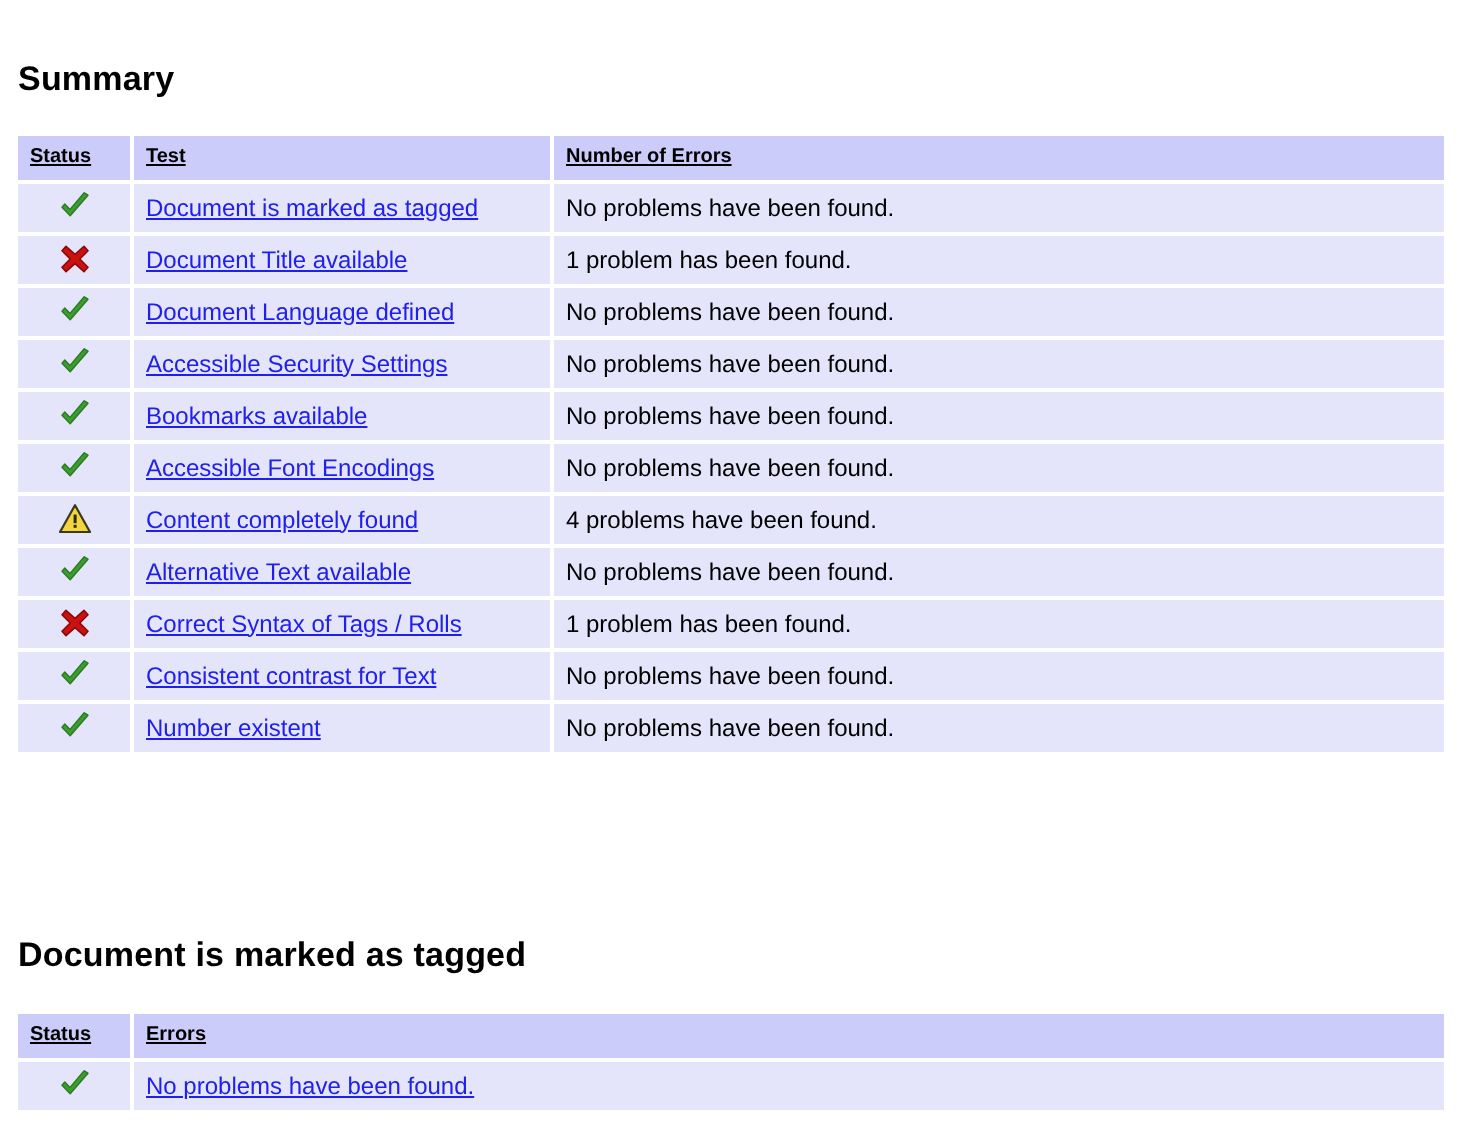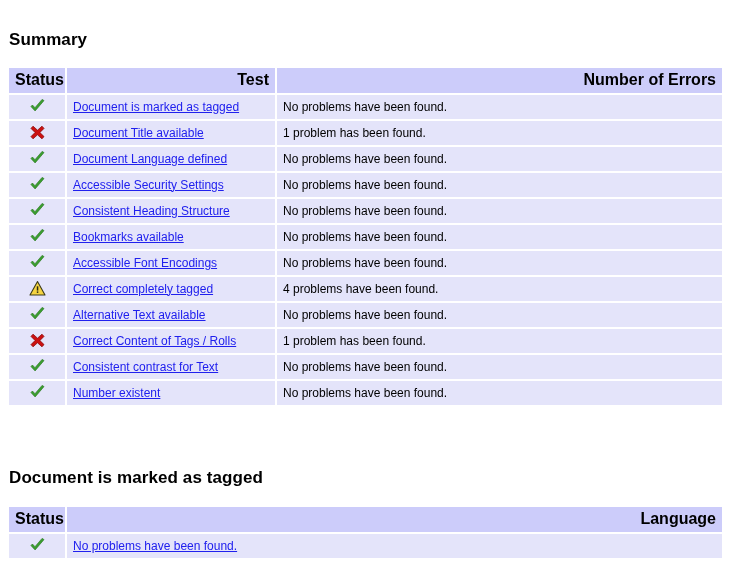--- a/index.html
+++ b/index.html
@@ -39,28 +39,29 @@
     width: 717px;
     table-layout: fixed;
     position: absolute;
     left: 7px;
   }
   #summary-table { top: 66px; }
   #detail-table  { top: 505px; }
 
   table.report th {
     background: #ccccfa;
-    font-size: 16px;
+    font-size: 10px;
     font-weight: bold;
-    text-align: right;
+    text-align: left;
     color: #000000;
     padding: 3px 6px 4px 6px;
     height: 15px;
     vertical-align: middle;
     border: 0;
+    text-decoration: underline;
   }
   table.report td {
     background: #e4e4fa;
     font-size: 12px;
     padding: 3px 6px 4px 6px;
     height: 16px;
     vertical-align: middle;
     color: #000000;
     border: 0;
   }
@@ -131,58 +132,51 @@
           <td class="col-status"><span class="status-icon"><svg width="17" height="17" viewBox="0 0 17 17">
                 <path d="M2 8.6 L6.1 12.9 L15 2.6 L13.1 1.4 L6.0 9.7 L3.4 7.0 Z" fill="#3a9e2f" stroke="#2d7a24" stroke-width="0.7" stroke-linejoin="round"></path>
               </svg></span></td>
           <td class="col-test"><a class="report-link" href="#">Accessible Security Settings</a></td>
           <td class="col-errors">No problems have been found.</td>
         </tr>
         <tr>
           <td class="col-status"><span class="status-icon"><svg width="17" height="17" viewBox="0 0 17 17">
                 <path d="M2 8.6 L6.1 12.9 L15 2.6 L13.1 1.4 L6.0 9.7 L3.4 7.0 Z" fill="#3a9e2f" stroke="#2d7a24" stroke-width="0.7" stroke-linejoin="round"></path>
               </svg></span></td>
-          <td class="col-test"><a class="report-link" href="#">Consistent Heading Structure</a></td>
-          <td class="col-errors">No problems have been found.</td>
-        </tr>
-        <tr>
-          <td class="col-status"><span class="status-icon"><svg width="17" height="17" viewBox="0 0 17 17">
-                <path d="M2 8.6 L6.1 12.9 L15 2.6 L13.1 1.4 L6.0 9.7 L3.4 7.0 Z" fill="#3a9e2f" stroke="#2d7a24" stroke-width="0.7" stroke-linejoin="round"></path>
-              </svg></span></td>
           <td class="col-test"><a class="report-link" href="#">Bookmarks available</a></td>
           <td class="col-errors">No problems have been found.</td>
         </tr>
         <tr>
           <td class="col-status"><span class="status-icon"><svg width="17" height="17" viewBox="0 0 17 17">
                 <path d="M2 8.6 L6.1 12.9 L15 2.6 L13.1 1.4 L6.0 9.7 L3.4 7.0 Z" fill="#3a9e2f" stroke="#2d7a24" stroke-width="0.7" stroke-linejoin="round"></path>
               </svg></span></td>
           <td class="col-test"><a class="report-link" href="#">Accessible Font Encodings</a></td>
           <td class="col-errors">No problems have been found.</td>
         </tr>
         <tr>
           <td class="col-status"><span class="status-icon"><svg width="17" height="17" viewBox="0 0 17 17">
                 <path d="M8.5 1.6 L16.0 15.0 L1.0 15.0 Z" fill="#f5d442" stroke="#3a3a1a" stroke-width="1.1" stroke-linejoin="round"></path>
                 <rect x="7.8" y="6.3" width="1.5" height="4.3" fill="#2a2a10"></rect>
                 <rect x="7.8" y="11.4" width="1.5" height="1.5" fill="#2a2a10"></rect>
               </svg></span></td>
-          <td class="col-test"><a class="report-link" href="#">Correct completely tagged</a></td>
+          <td class="col-test"><a class="report-link" href="#">Content completely found</a></td>
           <td class="col-errors">4 problems have been found.</td>
         </tr>
         <tr>
           <td class="col-status"><span class="status-icon"><svg width="17" height="17" viewBox="0 0 17 17">
                 <path d="M2 8.6 L6.1 12.9 L15 2.6 L13.1 1.4 L6.0 9.7 L3.4 7.0 Z" fill="#3a9e2f" stroke="#2d7a24" stroke-width="0.7" stroke-linejoin="round"></path>
               </svg></span></td>
           <td class="col-test"><a class="report-link" href="#">Alternative Text available</a></td>
           <td class="col-errors">No problems have been found.</td>
         </tr>
         <tr>
           <td class="col-status"><span class="status-icon"><svg width="17" height="17" viewBox="0 0 17 17">
                 <path d="M4.0 2.2 L8.5 6.2 L13.0 2.2 L15.0 4.4 L10.9 8.5 L15.0 12.6 L13.0 14.8 L8.5 10.8 L4.0 14.8 L2.0 12.6 L6.1 8.5 L2.0 4.4 Z" fill="#cc1111" stroke="#8b0a0a" stroke-width="0.8" stroke-linejoin="round"></path>
               </svg></span></td>
-          <td class="col-test"><a class="report-link" href="#">Correct Content of Tags / Rolls</a></td>
+          <td class="col-test"><a class="report-link" href="#">Correct Syntax of Tags / Rolls</a></td>
           <td class="col-errors">1 problem has been found.</td>
         </tr>
         <tr>
           <td class="col-status"><span class="status-icon"><svg width="17" height="17" viewBox="0 0 17 17">
                 <path d="M2 8.6 L6.1 12.9 L15 2.6 L13.1 1.4 L6.0 9.7 L3.4 7.0 Z" fill="#3a9e2f" stroke="#2d7a24" stroke-width="0.7" stroke-linejoin="round"></path>
               </svg></span></td>
           <td class="col-test"><a class="report-link" href="#">Consistent contrast for Text</a></td>
           <td class="col-errors">No problems have been found.</td>
         </tr>
         <tr>
@@ -194,21 +188,21 @@
         </tr>
       </tbody>
   </table>
 
   <h2 class="section-title" id="detail-title">Document is marked as tagged</h2>
 
   <table class="report" id="detail-table">
     <thead>
       <tr>
         <th class="col-status">Status</th>
-        <th class="col-errors">Language</th>
+        <th class="col-errors">Errors</th>
       </tr>
     </thead>
     <tbody id="detail-body">
         <tr>
           <td class="col-status"><span class="status-icon"><svg width="17" height="17" viewBox="0 0 17 17">
                 <path d="M2 8.6 L6.1 12.9 L15 2.6 L13.1 1.4 L6.0 9.7 L3.4 7.0 Z" fill="#3a9e2f" stroke="#2d7a24" stroke-width="0.7" stroke-linejoin="round"></path>
               </svg></span></td>
           <td class="col-errors"><a class="report-link" href="#">No problems have been found.</a></td>
         </tr>
       </tbody>

